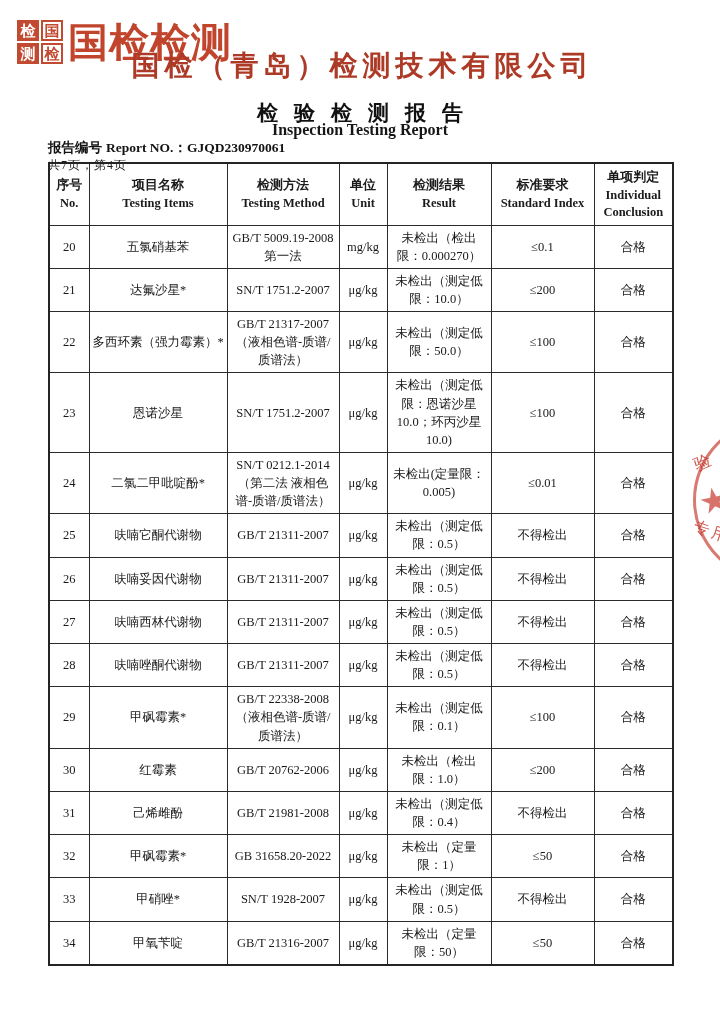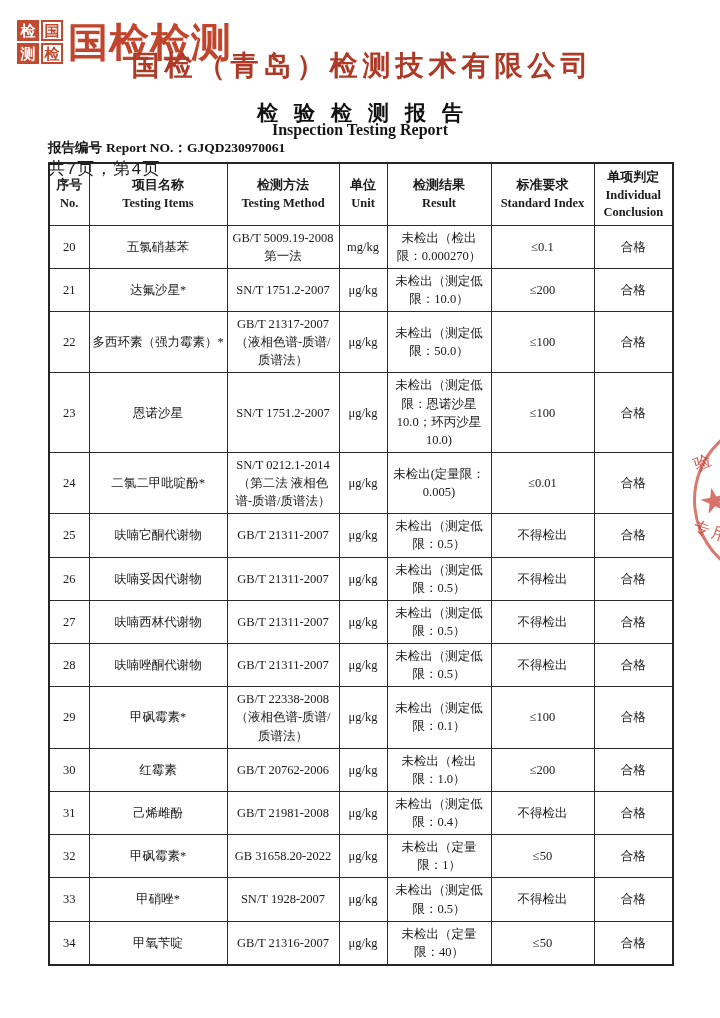--- a/index.html
+++ b/index.html
@@ -41,21 +41,21 @@
   .title-en {
     position:absolute; top:121px; left:0; width:100%; text-align:center;
     font-size:16px; font-weight:bold; color:#161616;
   }
   .meta-row {
     position:absolute; top:139px; left:48px; width:624px;
     display:flex; justify-content:space-between; align-items:baseline;flex-direction:column;
   }
   .report-no { font-size:13.5px; font-weight:bold; color:#131313; }
   .report-no .cn { font-family:"Liberation Sans","DejaVu Sans",sans-serif; margin-right:4px; }
-  .page-info { font-size:17px; color:#1c1c1c; letter-spacing:1px;font-family:Liberation Mono, monospace; }
+  .page-info { font-size:12px; color:#1c1c1c; letter-spacing:1px; }
   
   table.results {
     position:absolute; top:162px; left:48px; width:624px;
     border-collapse:collapse; table-layout:fixed;
     border:2px solid #242424;
   }
   .results th, .results td {
     border:1px solid #2b2b2b; text-align:center; vertical-align:middle;
     padding:3px 2px;
   }
@@ -277,21 +277,21 @@
       <td class="c-unit">μg/kg</td>
       <td class="c-result">未检出（测定低限：0.5）</td>
       <td class="c-standard">不得检出</td>
       <td class="c-conclusion">合格</td>
     </tr>
         <tr>
       <td class="c-no">34</td>
       <td class="c-item">甲氧苄啶</td>
       <td class="c-method">GB/T 21316-2007</td>
       <td class="c-unit">μg/kg</td>
-      <td class="c-result">未检出（定量限：40）</td>
+      <td class="c-result">未检出（定量限：50）</td>
       <td class="c-standard">≤50</td>
       <td class="c-conclusion">合格</td>
     </tr>
       </tbody>
   </table>
 
   <div class="stamp-circle"></div>
   <div class="stamp-char-top">验</div>
   <div class="stamp-star">★</div>
   <div class="stamp-char-bottom">专用</div>

